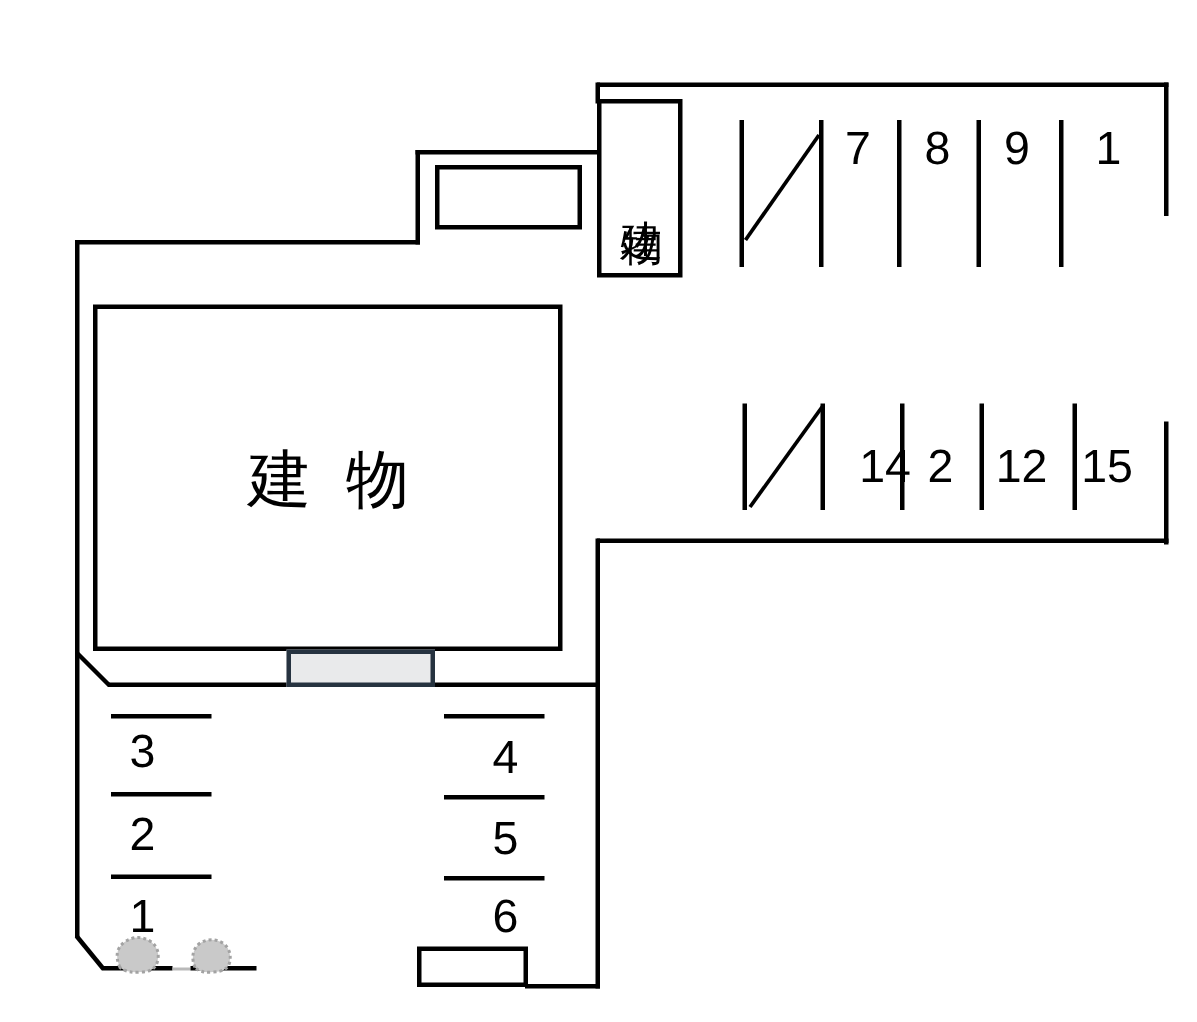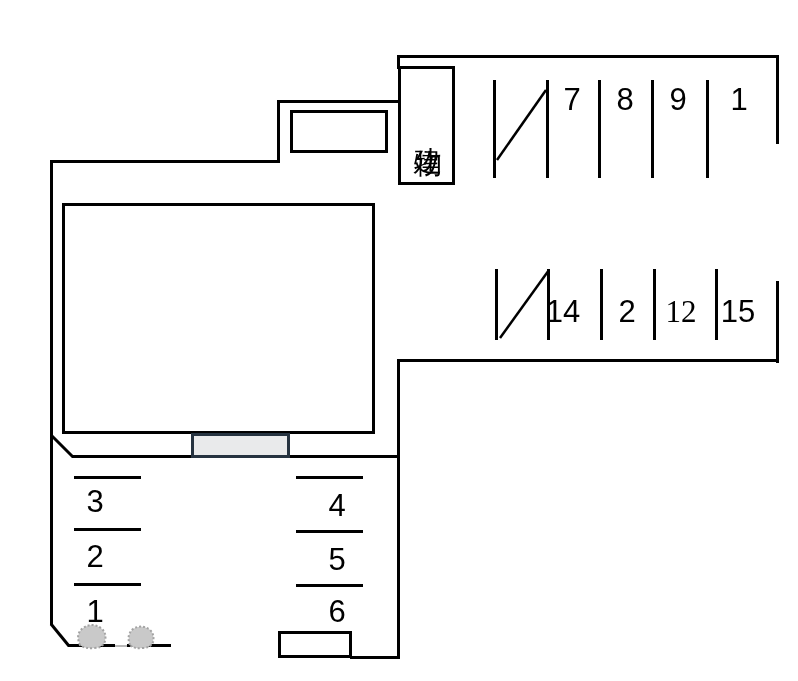--- a/index.html
+++ b/index.html
@@ -49,20 +49,21 @@
   <div class="ln" style="left:350px;top:656px;width:50px;height:3px;"></div>
   <div class="ln" style="left:50px;top:160px;width:3px;height:465px;"></div>
   <div class="ln" style="left:68px;top:644px;width:47px;height:3px;"></div>
   <div class="ln gray" style="left:115px;top:645px;width:12px;height:2px;"></div>
   <div class="ln" style="left:127px;top:644px;width:44px;height:3px;"></div>
 
   <div class="ln" style="left:72px;top:455px;width:120px;height:3px;"></div>
   <div class="ln" style="left:289px;top:455px;width:111px;height:3px;"></div>
 
   <div class="rect" style="left:62px;top:203px;width:313px;height:231px;"></div>
+  <div class="main-label">建 物</div>
 
   <div class="rect" style="left:290px;top:110px;width:98px;height:43px;"></div>
 
   <div class="rect" style="left:398px;top:66px;width:57px;height:119px;"></div>
   <div class="annex-label">建物</div>
 
   <div class="porch"></div>
 
   <div class="rect" style="left:278px;top:631px;width:74px;height:27px;"></div>
 
@@ -84,23 +85,23 @@
 
   <div class="ln" style="left:296px;top:476px;width:67px;height:3px;"></div>
   <div class="ln" style="left:296px;top:530px;width:67px;height:3px;"></div>
   <div class="ln" style="left:296px;top:584px;width:67px;height:3px;"></div>
 
   <div class="num" style="left:572px;top:99px;">7</div>
   <div class="num" style="left:625px;top:99px;">8</div>
   <div class="num" style="left:678px;top:99px;">9</div>
   <div class="num" style="left:739px;top:99px;">1</div>
 
-  <div class="num" style="left:563px;top:311px;">14</div>
+  <div class="num" style="left:590px;top:311px;">14</div>
   <div class="num" style="left:627px;top:311px;">2</div>
-  <div class="num" style="left:681px;top:311px;font-family:Liberation Serif, serif;">12</div>
+  <div class="num" style="left:681px;top:311px;">12</div>
   <div class="num" style="left:738px;top:311px;">15</div>
 
   <div class="num" style="left:95px;top:501px;">3</div>
   <div class="num" style="left:95px;top:556px;">2</div>
   <div class="num" style="left:95px;top:611px;">1</div>
 
   <div class="num" style="left:337px;top:505px;">4</div>
   <div class="num" style="left:337px;top:559px;">5</div>
   <div class="num" style="left:337px;top:611px;">6</div>
 

